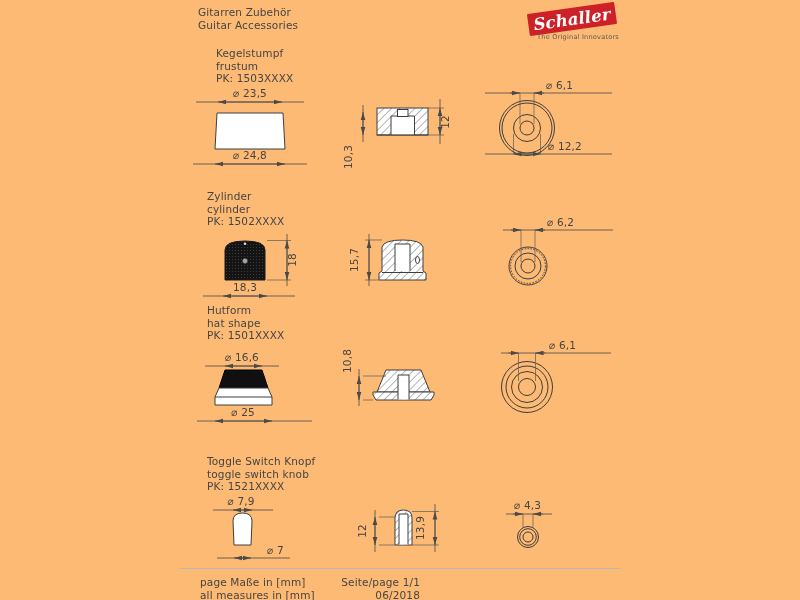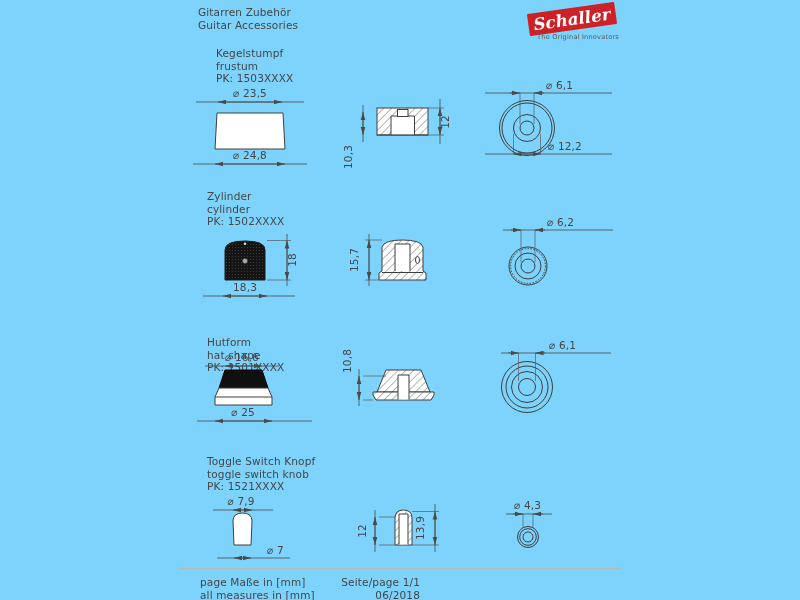--- a/index.html
+++ b/index.html
@@ -1,16 +1,16 @@
 <!DOCTYPE html>
 <html><head>
 <meta charset="utf-8">
 <style>
   html,body{margin:0;padding:0;background:#fff}
-  .page{position:relative;width:800px;height:600px;background:#7dd3fc;overflow:hidden;
+  .page{position:relative;width:800px;height:600px;background:#fdba74;overflow:hidden;
         font-family:"DejaVu Sans",sans-serif;color:#454545}
   .txt{position:absolute;font-size:10.5px;line-height:12.5px;letter-spacing:.15px;white-space:nowrap}
   .center{text-align:right}
   svg{position:absolute;overflow:visible}
   svg text{font-family:"DejaVu Sans",sans-serif;font-size:10.5px;fill:#454545;letter-spacing:.15px}
   .dl{stroke:#4a4a4a;stroke-width:.8;fill:none}
   .xl{stroke:#5a5a5a;stroke-width:.7;fill:none}
   .sh{stroke:#3e3e3e;stroke-width:1;fill:#fff}
   .shh{stroke:#3e3e3e;stroke-width:1;fill:url(#hatch)}
   .cir{stroke:#3e3e3e;stroke-width:1;fill:none}
@@ -142,21 +142,21 @@
     <circle class="cir" cx="60" cy="50" r="13"></circle>
     <circle class="cir" cx="60" cy="50" r="7"></circle>
     <line class="xl" x1="53" y1="14" x2="53" y2="46"></line>
     <line class="xl" x1="67" y1="14" x2="67" y2="46"></line>
     <line class="dl" x1="35" y1="14" x2="145" y2="14"></line>
     <line class="dl" x1="43" y1="14" x2="53" y2="14" marker-end="url(#ah)"></line>
     <line class="dl" x1="77" y1="14" x2="67" y2="14" marker-end="url(#ah)"></line>
     <text x="79" y="10">⌀ 6,2</text>
   </svg>
 
-  <div class="txt" style="left:207px;top:336px">
+  <div class="txt" style="left:207px;top:304px">
     <div>Hutform</div>
     <div>hat shape</div>
     <div>PK: 1501XXXX</div>
   </div>
 
   <svg style="left:195px;top:350px" width="120" height="78" viewBox="0 0 120 78">
     <text x="47" y="11" text-anchor="middle">⌀ 16,6</text>
     <line class="dl" x1="10" y1="16" x2="84" y2="16"></line>
     <line class="dl" x1="30" y1="16" x2="67" y2="16" marker-start="url(#ah)" marker-end="url(#ah)"></line>
     <path d="M30,20 L67,20 L73,38 L24,38 Z" fill="#101010" stroke="#000" stroke-width="1"></path>

